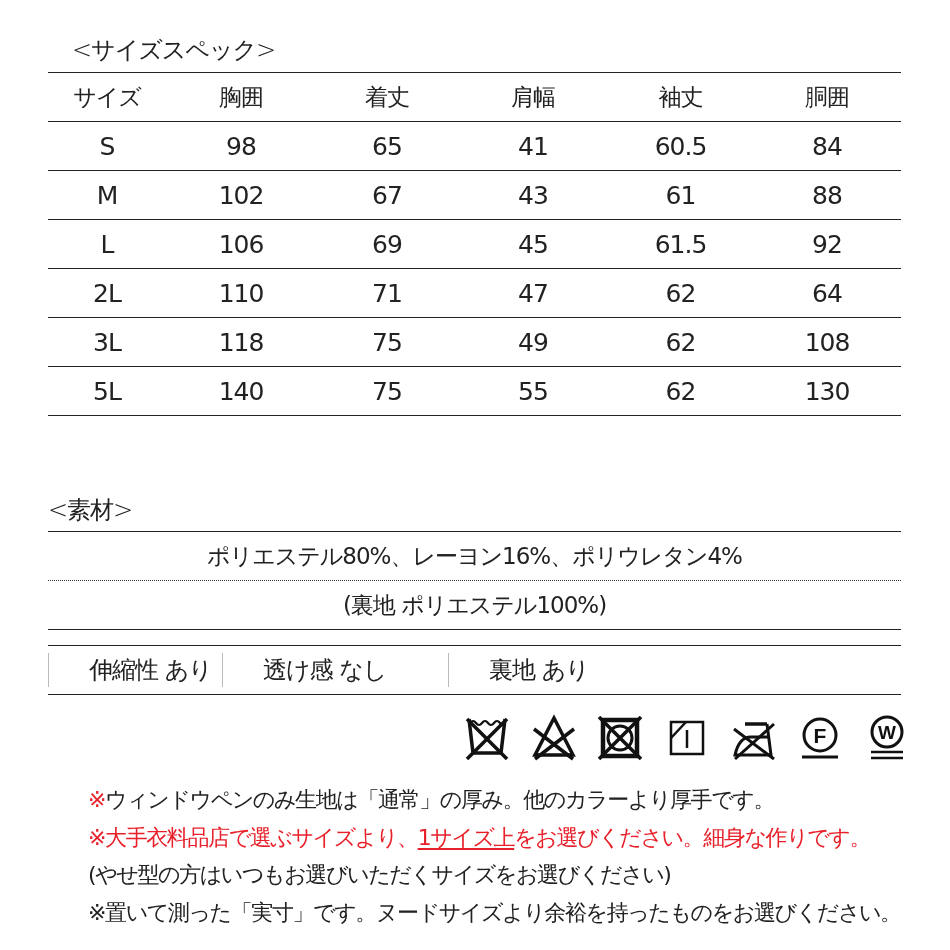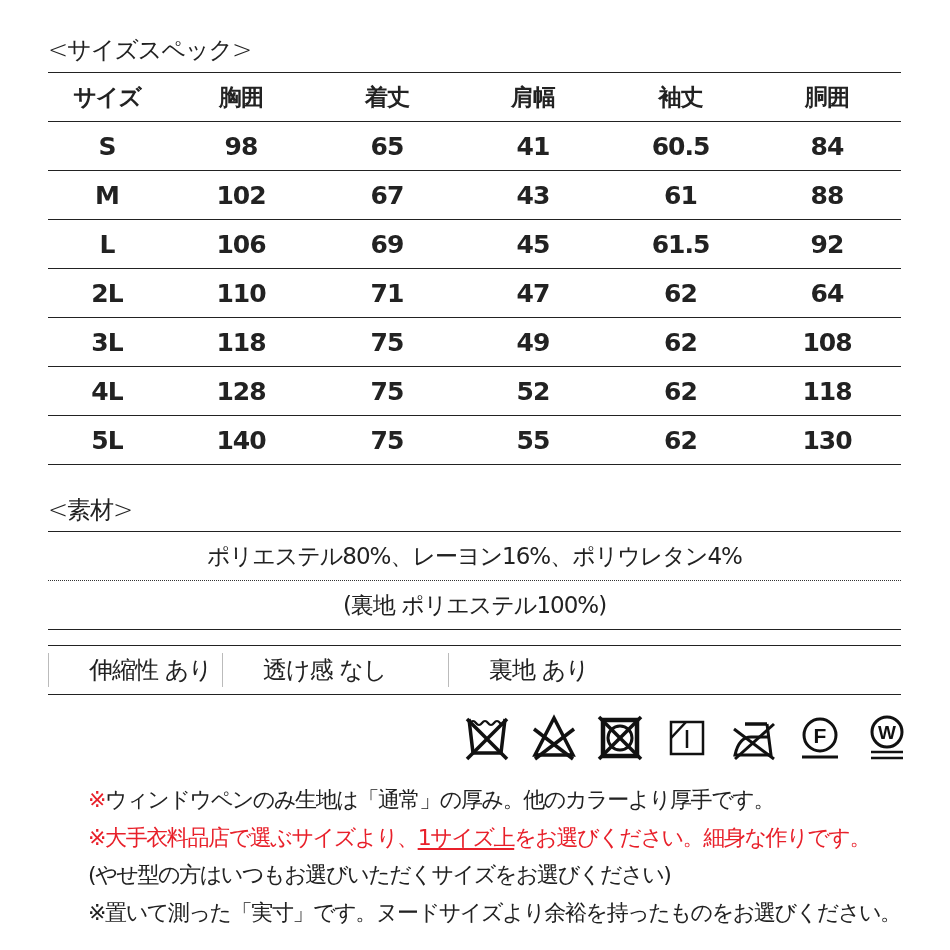--- a/index.html
+++ b/index.html
@@ -11,21 +11,21 @@
     .section-title {
       position: absolute; left: 48px; font-size: 24px; font-weight: 300;
       letter-spacing: -1px; color: #222;
     }
     
     .spec-table {
       position: absolute; left: 48px; top: 72px; width: 853px;
       border-collapse: collapse;
     }
     .spec-table td, .spec-table th {
-      height: 48px; padding: 0; text-align: center; font-weight: bold;
+      height: 48px; padding: 0; text-align: center; font-weight: normal;
       font-size: 25px; color: #222; border-bottom: 1.5px solid #222;
       letter-spacing: -1px;
     }
     .spec-table tr:first-child th { border-top: 1.5px solid #222; }
     .spec-table th { font-size: 23px; }
     .spec-table .c0 { width: 118px; }
     .spec-table .c1 { width: 150px; }
     .spec-table .c2 { width: 142px; }
     .spec-table .c3 { width: 150px; }
     .spec-table .c4 { width: 145px; }
@@ -71,21 +71,21 @@
     .note {
       position: absolute; left: 56px; font-size: 22px; letter-spacing: -1.4px;
       white-space: nowrap; color: #222; margin-left: 32px;
     }
     .note.red { color: #e8202a; }
     .underline { text-decoration: underline; text-underline-offset: 3px; }
   </style>
 </head>
 <body>
 
-<div class="section-title" style="top:34px;">&lt;サイズスペック&gt;</div>
+<div class="section-title" style="top:34px;margin-left:24px;">&lt;サイズスペック&gt;</div>
 
 <table class="spec-table">
   <tbody>
       <tr>
     <th class="c0">サイズ</th>
     <th class="c1">胸囲</th>
     <th class="c2">着丈</th>
     <th class="c3">肩幅</th>
     <th class="c4">袖丈</th>
     <th class="c5">胴囲</th>
@@ -124,28 +124,20 @@
   </tr>
   <tr>
     <td>3L</td>
     <td>118</td>
     <td>75</td>
     <td>49</td>
     <td>62</td>
     <td>108</td>
   </tr>
   <tr>
-    <td>4L</td>
-    <td>128</td>
-    <td>75</td>
-    <td>52</td>
-    <td>62</td>
-    <td>118</td>
-  </tr>
-  <tr>
     <td>5L</td>
     <td>140</td>
     <td>75</td>
     <td>55</td>
     <td>62</td>
     <td>130</td>
   </tr>
 </tbody>
   </table>
 

